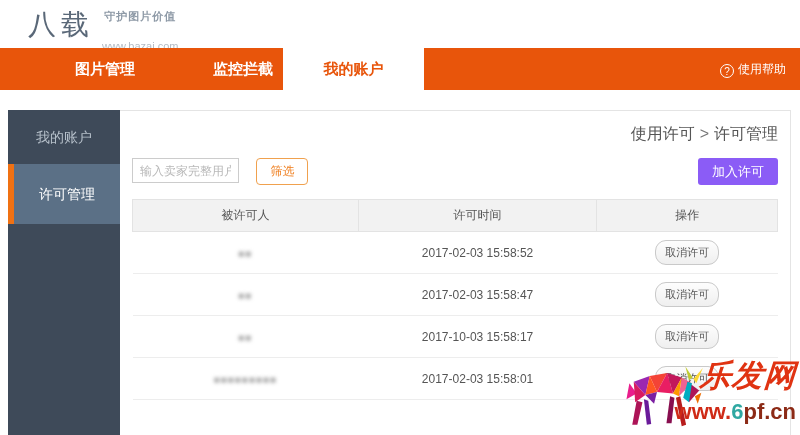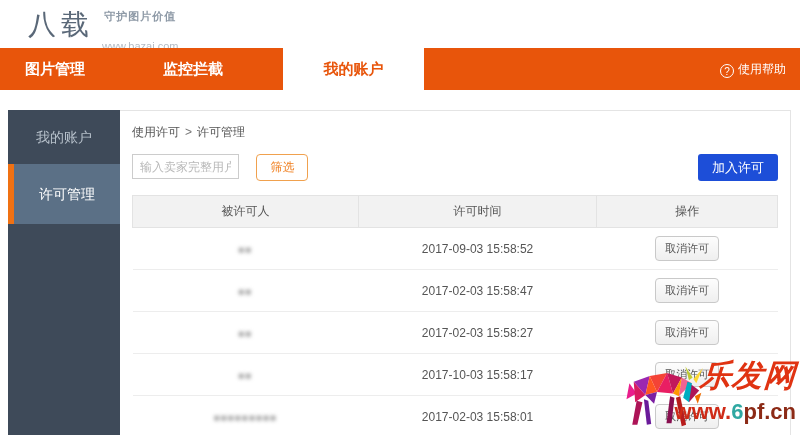--- a/index.html
+++ b/index.html
@@ -9,52 +9,52 @@
 
   
   .header { position:absolute; left:0; top:0; width:800px; height:48px; background:#fff; }
   .logo { position:absolute; left:28px; top:6px; font-family:"DejaVu Serif",serif; font-size:28px; color:#5a6878; letter-spacing:5px; }
   .logo-sub { position:absolute; left:102px; top:9px;text-align:center; }
   .tagline { font-size:11px; font-weight:bold; color:#8d99a6; letter-spacing:1px; }
   .site-url { font-size:11px; color:#b3bcc5; margin-top:16px; }
 
   
   .nav { position:absolute; left:0; top:48px; width:800px; height:42px; background:#e8550b; }
-  .nav-item { position:absolute; top:0; width:110px; text-align:left; line-height:42px; color:#fff; font-size:15px; font-weight:bold; cursor:pointer; }
+  .nav-item { position:absolute; top:0; width:110px; text-align:right; line-height:42px; color:#fff; font-size:15px; font-weight:bold; cursor:pointer; }
   .nav-item.n1 { left:25px; }
   .nav-item.n2 { left:163px; }
   .nav-tab-active { position:absolute; left:283px; top:-5px; width:141px; height:47px; background:#fff; color:#e8550b; text-align:center; line-height:52px; font-size:15px; font-weight:bold; cursor:pointer; }
   .nav-help { position:absolute; right:14px; top:0; line-height:42px; color:#fff; font-size:12px; cursor:pointer; }
   .help-circle { display:inline-block; width:14px; height:14px; border:1px solid #fff; border-radius:50%; text-align:center; line-height:13px; font-size:10px; margin-right:4px; vertical-align:-2px; }
 
   
   .sidebar { position:absolute; left:8px; top:110px; width:112px; height:325px; background:#3e4a59; }
   .side-item { height:54px; line-height:54px; text-align:center; color:#b6c0ca; font-size:14px; cursor:pointer; }
   .side-item.active { height:60px; line-height:60px; background:#5b7086; color:#fff; border-left:6px solid #f07113; }
 
   
   .panel { position:absolute; left:120px; top:110px; width:671px; height:325px; background:#fff; border:1px solid #e4e4e4; border-bottom:none; border-left:none; }
   .panel-inner { padding:13px 12px 0 12px; position:relative; }
-  .breadcrumb { font-size:12px; color:#555; }
+  .breadcrumb { font-size:16px; color:#555;text-align:right; }
   .breadcrumb .sep { margin:0 5px; color:#777; }
   .bc-link { cursor:pointer; }
 
   .toolbar { position:relative; margin-top:13px; height:27px; }
   .search-input { width:107px; height:25px; border:1px solid #ccc; padding:0 7px; font-size:12px; color:#555; outline:none; }
   .search-input::placeholder { color:#b8b8b8; }
   .filter-btn { margin-left:13px; height:27px; padding:0 13px; background:#fff; border:1px solid #f0a14e; border-radius:4px; color:#ef7c1a; font-size:12px; cursor:pointer; vertical-align:top; }
-  .add-btn { position:absolute; right:0; top:0; height:27px; padding:0 14px; background:#1d4ed8; border:none; border-radius:3px; color:#fff; font-size:13px; cursor:pointer; }
+  .add-btn { position:absolute; right:0; top:0; height:27px; padding:0 14px; background:#8b5cf6; border:none; border-radius:3px; color:#fff; font-size:13px; cursor:pointer; }
 
   table.lic { width:100%; margin-top:14px; border-collapse:collapse; }
   .lic thead th { background:#f2f2f2; border:1px solid #e3e3e3; font-weight:normal; font-size:12px; color:#555; padding:7px 0; }
   .lic tbody td { border-bottom:1px solid #ededed; padding:8px 0; text-align:center; font-size:12px; color:#555; height:35px; }
   .col1 { width:35%; } .col2 { width:37%; } .col3 { width:28%; }
   .masked { filter:blur(2px); color:#6d6d6d; font-size:10px; letter-spacing:1px; }
   .time-cell { font-size:12.5px; color:#4f4f4f; }
-  .cancel-btn { font-size:11px; color:#555; padding:4px 9px; border:1px solid #c9c9c9; background:linear-gradient(#fdfdfd,#efefef); border-radius:4px; cursor:pointer; }
+  .cancel-btn { font-size:11px; color:#555; padding:4px 9px; border:1px solid #c9c9c9; background:linear-gradient(#fdfdfd,#efefef); border-radius:11px; cursor:pointer; }
 
   
   .wm { position:absolute; right:0; bottom:0; width:175px; height:80px; pointer-events:none; }
   .wm-bull { position:absolute; left:0; bottom:2px; width:80px; height:74px; }
   .wm-name { position:absolute; right:4px; top:0; font-family:"DejaVu Serif",serif; font-size:31px; font-weight:bold; font-style:italic; color:#e03312; transform:skewX(-4deg); letter-spacing:1px; }
   .wm-url { position:absolute; right:4px; bottom:10px; font-size:22px; font-weight:bold; font-family:"Liberation Sans",sans-serif; }
   .wm-www { color:#cf2a16; } .wm-six { color:#2fa8a2; } .wm-rest { color:#8c2a16; }
 </style>
 </head>
 <body>
@@ -100,31 +100,26 @@
         <thead>
           <tr>
             <th class="col1">被许可人</th>
             <th class="col2">许可时间</th>
             <th class="col3">操作</th>
           </tr>
         </thead>
         <tbody>
           <tr>
             <td><span class="masked">●●</span></td>
-            <td class="time-cell">2017-09-03 15:58:52</td>
+            <td class="time-cell">2017-02-03 15:58:52</td>
             <td><button class="cancel-btn">取消许可</button></td>
           </tr>
           <tr>
             <td><span class="masked">●●</span></td>
             <td class="time-cell">2017-02-03 15:58:47</td>
-            <td><button class="cancel-btn">取消许可</button></td>
-          </tr>
-          <tr>
-            <td><span class="masked">●●</span></td>
-            <td class="time-cell">2017-02-03 15:58:27</td>
             <td><button class="cancel-btn">取消许可</button></td>
           </tr>
           <tr>
             <td><span class="masked">●●</span></td>
             <td class="time-cell">2017-10-03 15:58:17</td>
             <td><button class="cancel-btn">取消许可</button></td>
           </tr>
           <tr>
             <td><span class="masked">●●●●●●●●●</span></td>
             <td class="time-cell">2017-02-03 15:58:01</td>

